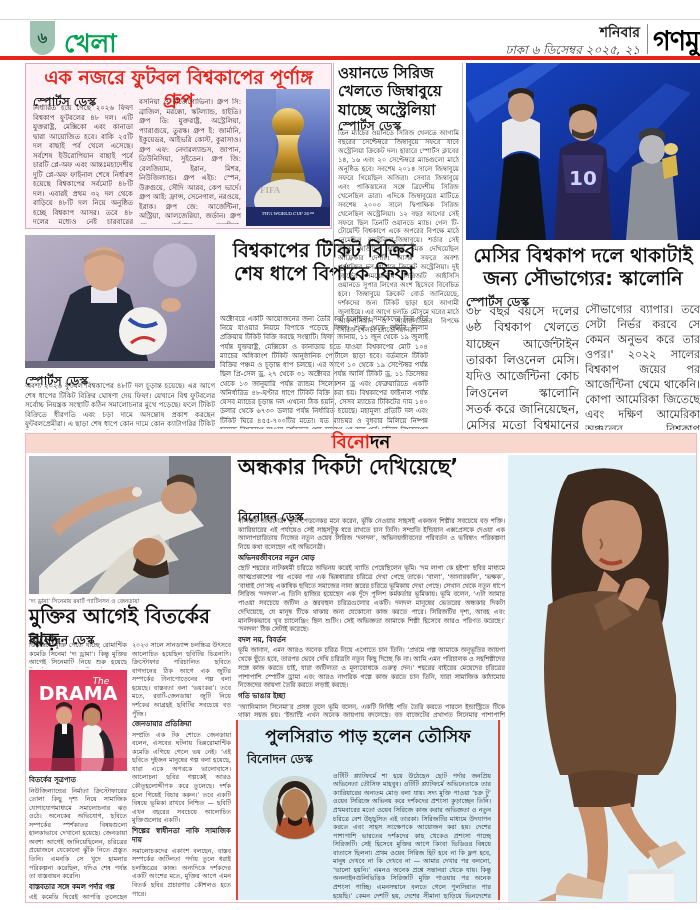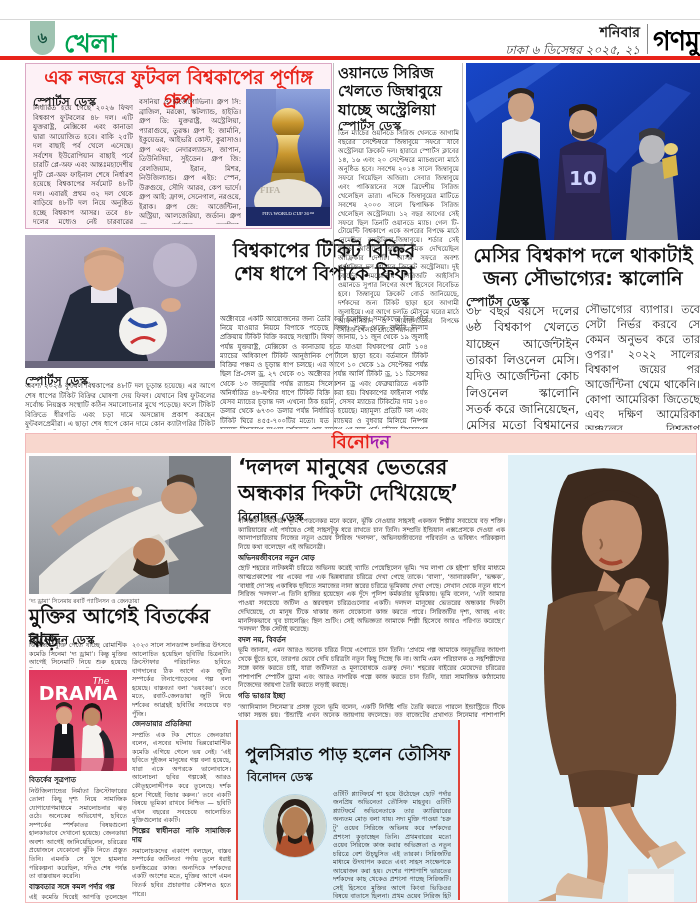--- a/index.html
+++ b/index.html
@@ -47,35 +47,35 @@
   #messi-headline{left:466px;top:244px;width:234px;font-size:19px;}
   #messi-byline{left:466px;top:293px;}
   #messi-col1{left:466px;top:303px;width:113px;height:127px;font-size:12px;}
   #messi-col2{left:585px;top:303px;width:115px;height:127px;font-size:11px;}
   
   #ent-box{left:25px;top:433px;width:672px;height:470px;background:#fffdfd;
       border:1px solid #f2b9ba;box-sizing:border-box;}
   #ent-band{left:26px;top:434px;width:670px;height:19px;background:#f8d7ce;
       display:flex;align-items:center;justify-content:center;font-size:18px;font-weight:bold;}
   .ent-label-a{color:#e8231a;}
-  .ent-label-b{color:#a21caf;}
+  .ent-label-b{color:#000000;}
   #couple-img{left:29px;top:456px;width:202px;height:138px;}
   #couple-caption{left:29px;top:596px;width:202px;font-size:5.8px;color:#333;}
   #drama-headline{left:29px;top:604px;width:202px;font-size:20px;text-align:left;}
   #drama-byline{left:29px;top:631px;}
   #drama-colA-intro{left:29px;top:641px;width:98px;height:27px;font-size:6.3px;}
   #drama-poster{left:29px;top:670px;width:98px;height:101px;}
   #drama-colA-lower{left:29px;top:774px;width:98px;height:126px;font-size:6.3px;}
   #drama-colB{left:132px;top:641px;width:99px;height:259px;font-size:6.3px;}
   #ent-main-headline{left:238px;top:455px;width:263px;font-size:21px;text-align:left;}
   #ent-main-byline{left:238px;top:508px;}
   #ent-main-body{left:238px;top:517px;width:267px;height:200px;font-size:6.4px;}
-  #tawsif-box{left:236px;top:720px;width:224px;height:180px;background:#ddeef6;
+  #tawsif-box{left:236px;top:720px;width:264px;height:180px;background:#ddeef6;
       border-left:2px solid #e0443a;border-right:2px solid #e0443a;box-sizing:border-box;
-      padding:23px 7px;overflow:hidden;}
+      padding:5px 7px;overflow:hidden;}
   #tawsif-headline{font-size:17px;margin-top:1px;}
   #tawsif-byline{text-align:left;margin:3px 0 2px 2px;}
   #tawsif-photo{float:left;width:62px;height:62px;border-radius:50%;overflow:hidden;
       margin:4px 6px 2px 18px;border:1px solid #b8d4e2;}
   #tawsif-body{font-size:6.3px;}
   #actress-img{left:508px;top:455px;width:188px;height:447px;}
   svg{display:block;}
 </style>
 </head>
 <body>
@@ -251,21 +251,20 @@
   </div>
   <div id="drama-colB" class="abs bodytxt">
     <div>২০২৩ সালে সানড্যান্স চলচ্চিত্র উৎসবে আলোচিত হয়েছিল ছবিটির চিত্রনাট্য। ক্রিস্টোফার পরিচালিত ছবিতে বাগদানের ঠিক আগে এক জুটির সম্পর্কের টানাপোড়েনের গল্প বলা হয়েছে। বাস্তবতা বলা ‘ভয়ংকর’। তবে মতে, রবার্ট-জেনডায়া জুটি নিয়ে দর্শকের আগ্রহই ছবিটির সবচেয়ে বড় পুঁজি।</div>
     <div class="subhead">জেনডায়ার প্রতিক্রিয়া</div>
     <div>সম্প্রতি এক টক শোতে জেনডায়া বলেন, এসবের ঘটনায় ভিন্নরোমান্টিক কমেডি এগিয়ে গেলে ভয় নেই। ‘এই ছবিতে দুইজন মানুষের গল্প বলা হয়েছে, যারা একে অপরকে ভালোবাসে। আলোচনা ছবির গল্পকেই আরও কৌতূহলোদ্দীপক করে তুলেছে। দর্শক হলে গিয়েই বিচার করুন।’ তবে একটি বিষয়ে ভূমিকা রাখবে নিশ্চিত — ছবিটি এখন বছরের সবচেয়ে আলোচিত মুক্তিগুলোর একটি।</div>
     <div class="subhead">শিল্পের স্বাধীনতা নাকি সামাজিক দায়</div>
     <div>সমালোচকদের একাংশ বলছেন, বাস্তব সম্পর্কের জটিলতা পর্দায় তুলে ধরাই চলচ্চিত্রের কাজ। অন্যদিকে দর্শকদের একটি অংশের মতে, মুক্তির আগে এমন বিতর্ক ছবির প্রচারণার কৌশলও হতে পারে।</div>
   </div>
 
   <div id="ent-main-headline" class="abs headline">
-    <div>‘দলদল মানুষের ভেতরের</div>
     <div>অন্ধকার দিকটা দেখিয়েছে’</div>
   </div>
   <div id="ent-main-byline" class="abs byline">বিনোদন ডেস্ক</div>
   <div id="ent-main-body" class="abs bodytxt">
     <div>বলিউড অভিনেত্রী ভূমি পেডনেকর মনে করেন, ঝুঁকি নেওয়ার সাহসই একজন শিল্পীর সবচেয়ে বড় শক্তি। ক্যারিয়ারের এই পর্যায়েও সেই সাহসটুকু ধরে রাখতে চান তিনি। সম্প্রতি ইন্ডিয়ান এক্সপ্রেসকে দেওয়া এক আলাপচারিতায় নিজের নতুন ওয়েব সিরিজ ‘দলদল’, অভিনয়জীবনের পরিবর্তন ও ভবিষ্যৎ পরিকল্পনা নিয়ে কথা বলেছেন এই অভিনেত্রী।</div>
     <div class="subhead">অভিনয়জীবনের নতুন মোড়</div>
     <div>ছোট শহরের নাটকধর্মী চরিত্রে অভিনয় করেই খ্যাতি পেয়েছিলেন ভূমি। ‘দম লাগা কে হইশা’ ছবির মাধ্যমে আত্মপ্রকাশের পর একের পর এক ভিন্নধারার চরিত্রে দেখা গেছে তাকে। ‘বালা’, ‘আনারকলি’, ‘ভক্ষক’, ‘বাধাই দো’সহ একাধিক ছবিতে সমাজের নানা স্তরের চরিত্রে ভূমিকায় দেখা গেছে। সেখান থেকে নতুন ধাপে সিরিজ ‘দলদল’-এ তিনি হাজির হয়েছেন এক দুঁদে পুলিশ কর্মকর্তার ভূমিকায়। ভূমি বলেন, ‘এটা আমার পাওয়া সবচেয়ে জটিল ও স্তরবহুল চরিত্রগুলোর একটি। দলদল মানুষের ভেতরের অন্ধকার দিকটা দেখিয়েছে, যে মানুষ টিকে থাকার জন্য যেকোনো কাজ করতে পারে। সিরিজটির দৃশ্য, আবহ এবং মানসিকভাবে খুব চ্যালেঞ্জিং ছিল শুটিং। সেই অভিজ্ঞতা আমাকে শিল্পী হিসেবে আরও পরিণত করেছে।’ ‘দলদল’ ঠিক সেটাই করেছে।</div>
     <div class="subhead">বদল নয়, বিবর্তন</div>
     <div>ভূমি জানান, এমন আরও অনেক চরিত্র নিয়ে এগোতে চান তিনি। ‘প্রথমে গল্প আমাকে অনুভূতির জায়গা থেকে ছুঁতে হবে, তারপর ভেবে দেখি চরিত্রটা নতুন কিছু দিচ্ছে কি না। আমি এমন পরিচালক ও সহশিল্পীদের সঙ্গে কাজ করতে চাই, যারা জটিলতা ও মূল্যবোধকে গুরুত্ব দেন।’ শহরের বাইরের মেয়েদের চরিত্রের পাশাপাশি স্পোর্টস ড্রামা এবং আরও নাগরিক গল্পে কাজ করতে চান তিনি, যারা সামাজিক কাঠামোয় নিজেদের জায়গা তৈরি করতে লড়াই করছে।</div>
     <div class="subhead">গতি ভাঙার ইচ্ছা</div>

